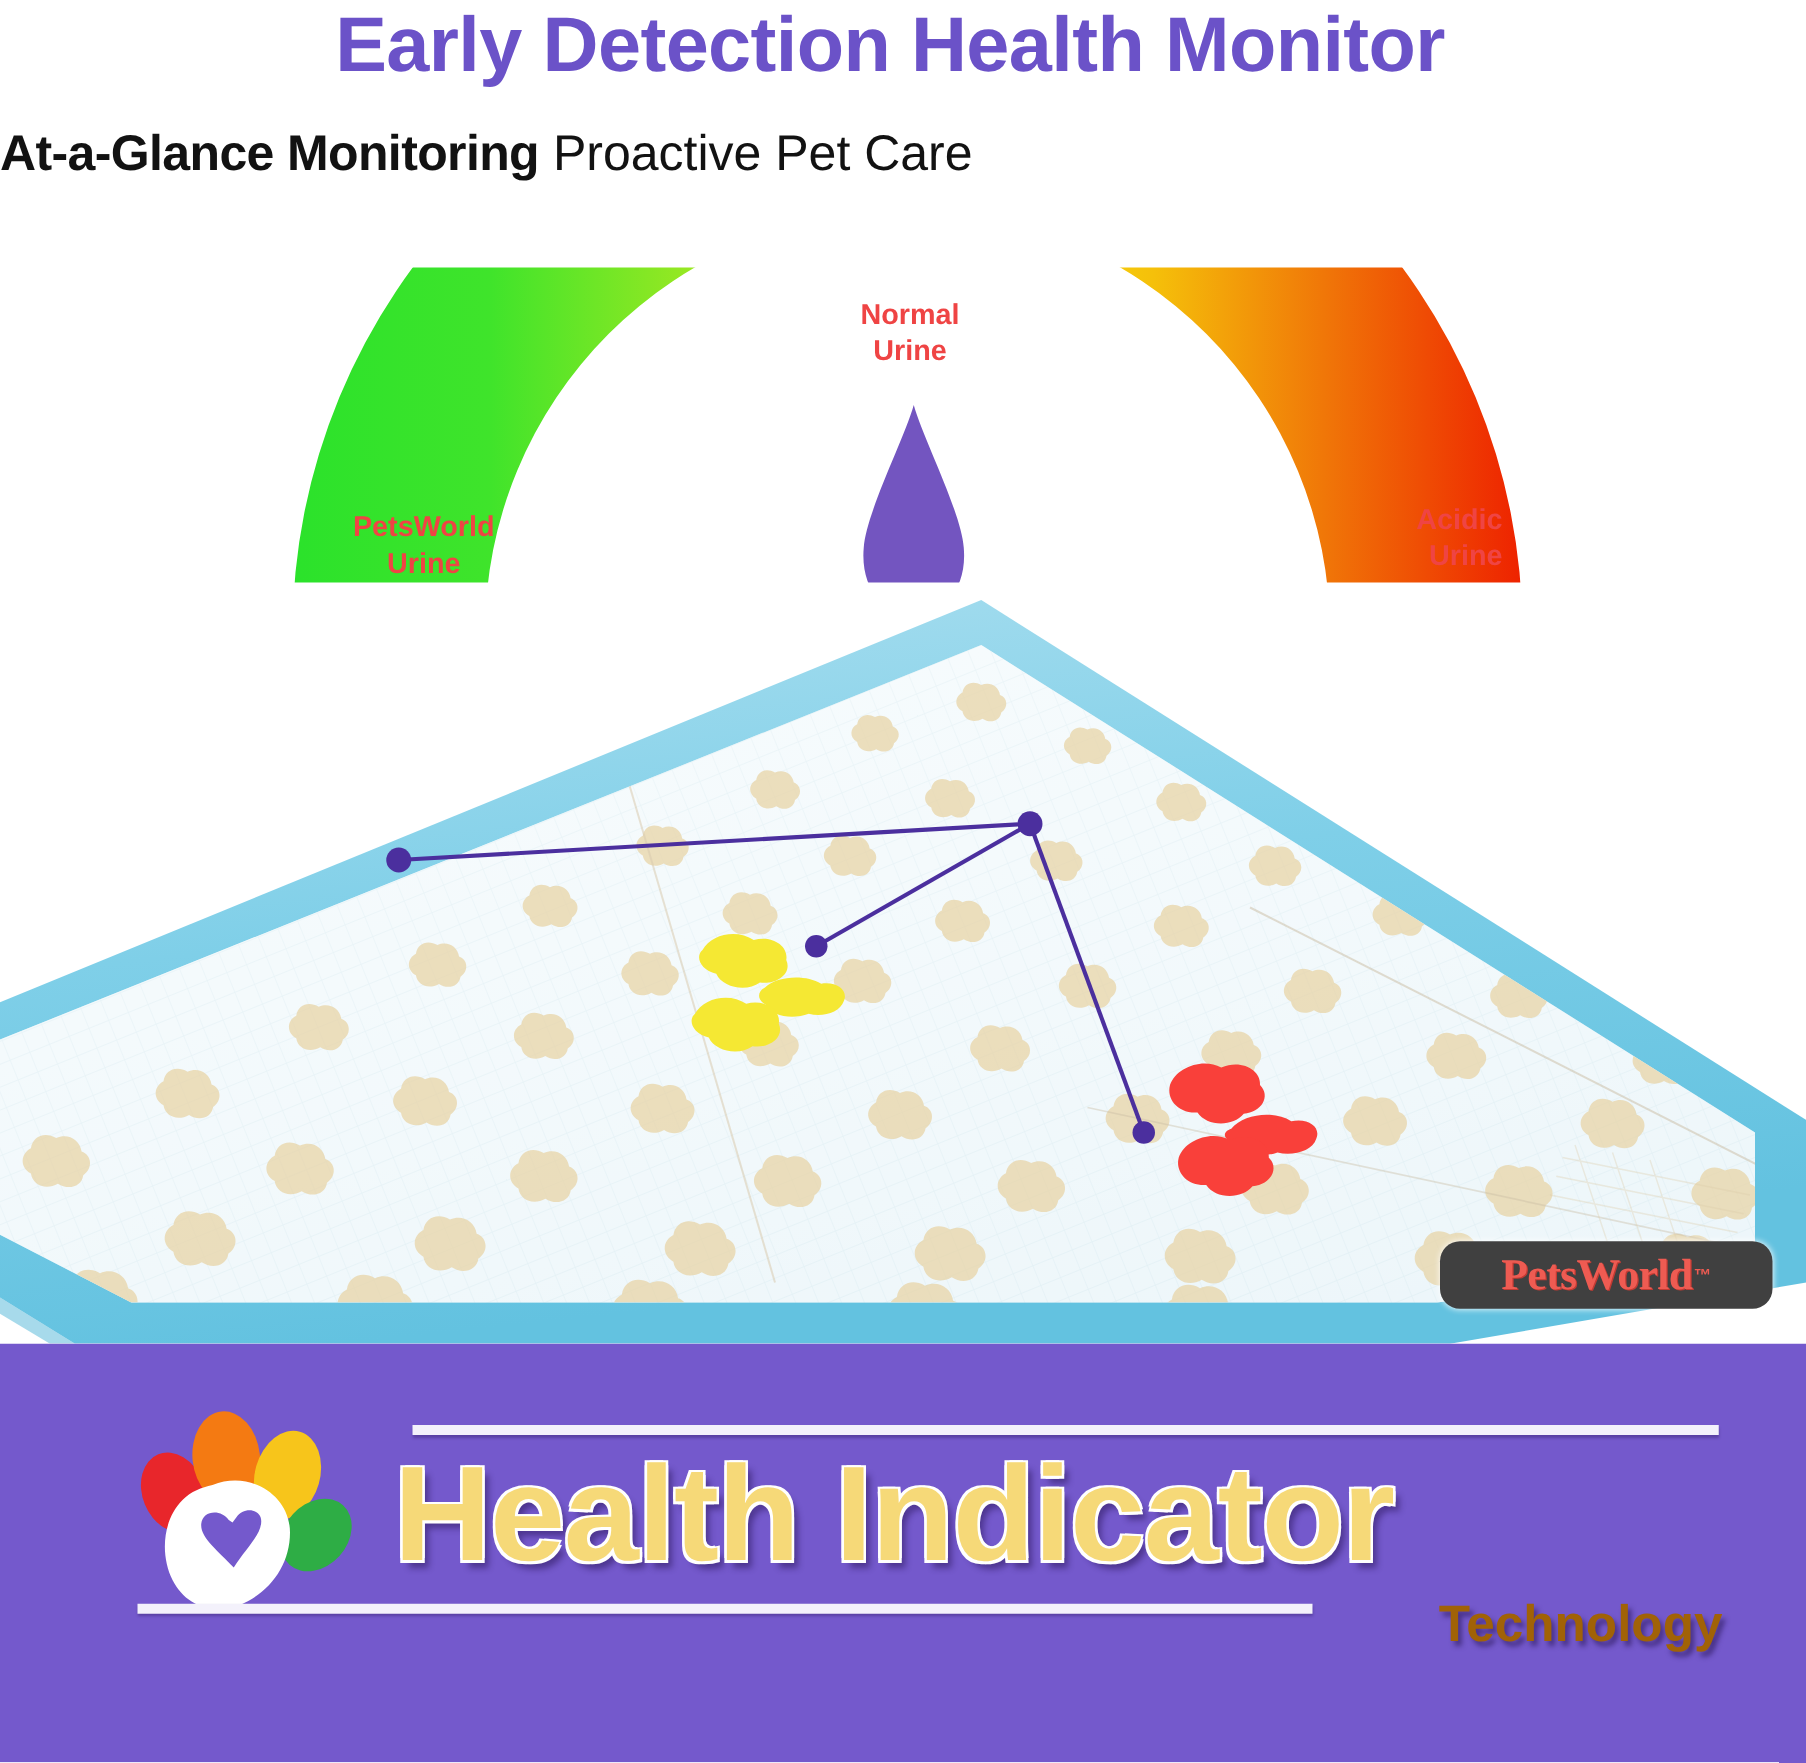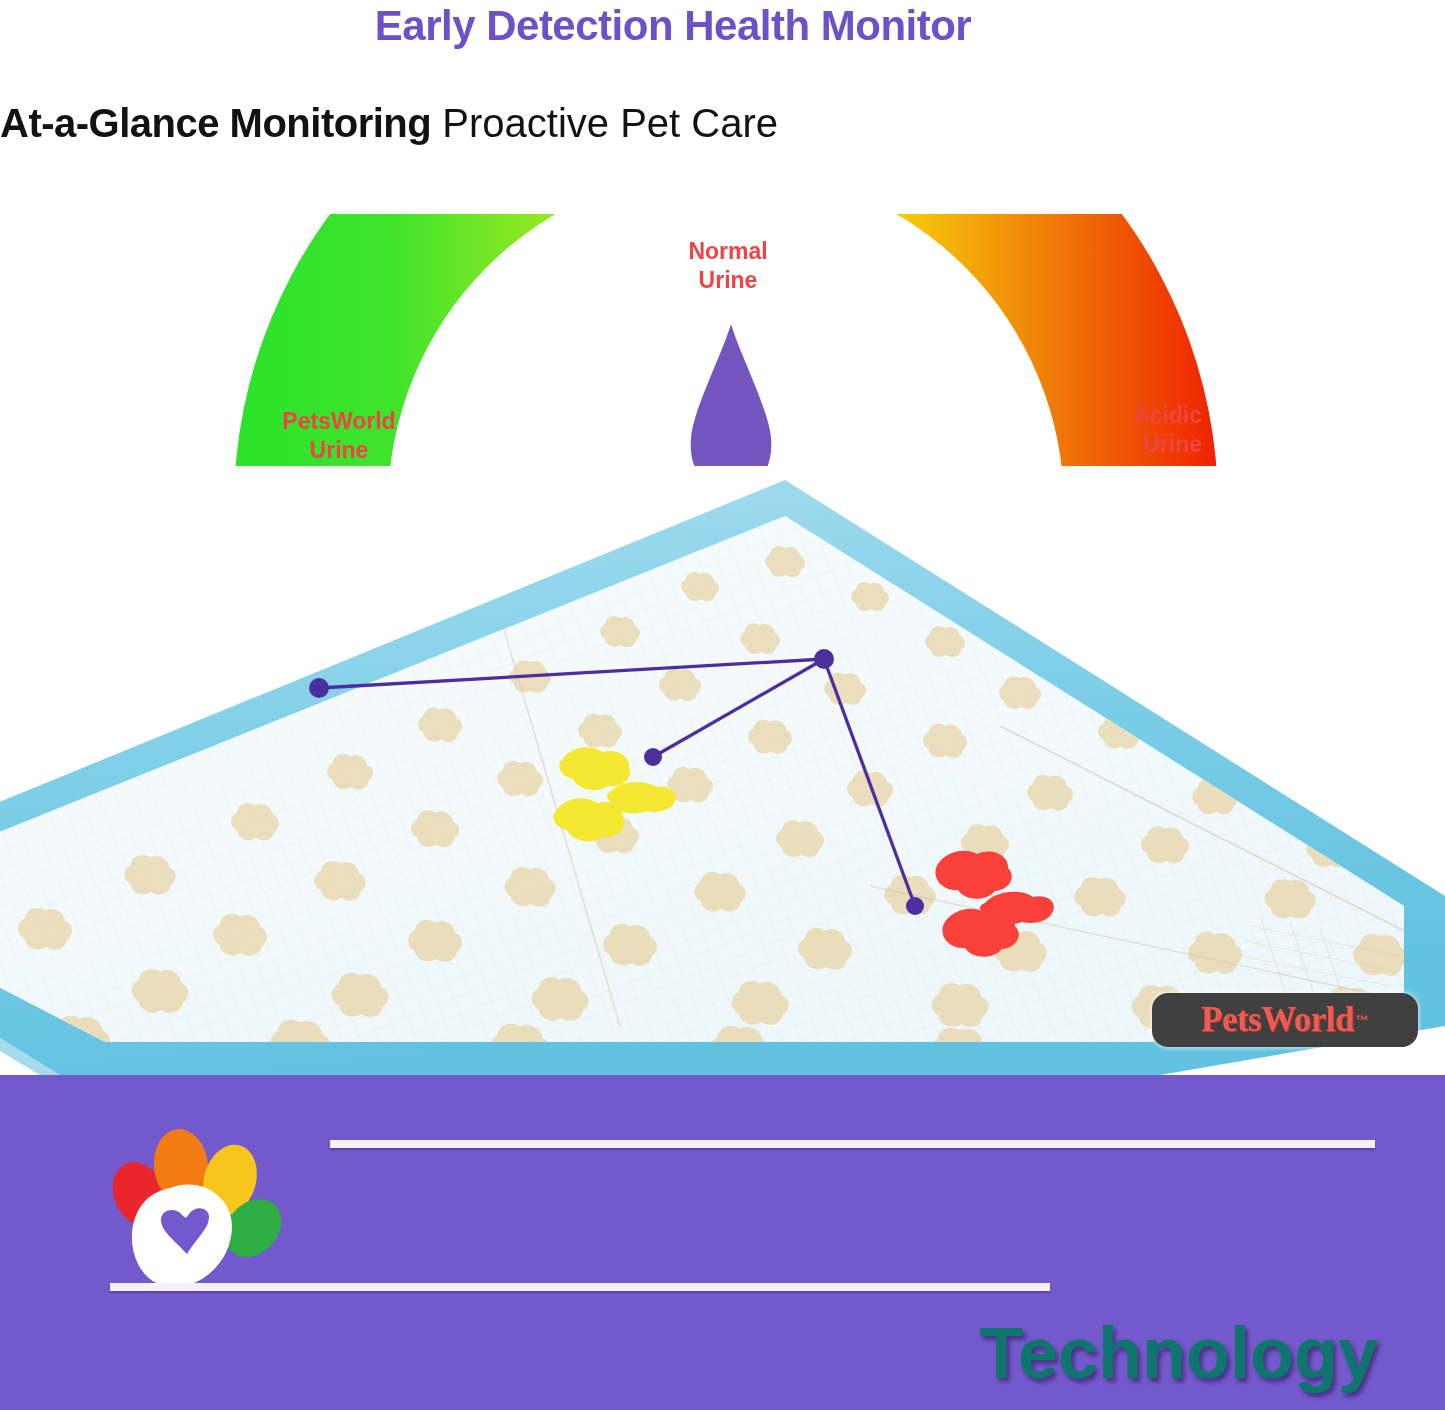--- a/index.html
+++ b/index.html
@@ -13,26 +13,27 @@
     background:#ffffff;
     overflow:hidden;
   }
 
   
   .headline{
     position:absolute;
     left:0; top:2px;
     width:1346px;
     text-align:center;
-    font-size:42px;
+    font-size:62px;
     font-weight:bold;
     letter-spacing:-0.5px;
     color:#6B52C8;
     white-space:nowrap;
     line-height:1.12;
+    padding-left:39px;
   }
   .subline{
     position:absolute;
     left:0; top:98px;
     width:1445px;
     text-align:left;
     font-size:40px;
     color:#121212;
     white-space:nowrap;
     line-height:1.25;
@@ -143,27 +144,26 @@
        2px -2px 0 #ffffff,
       -2px  2px 0 #ffffff,
        2px  2px 0 #ffffff,
        5px  6px 5px rgba(30,12,70,.45);
   }
   #techtitle{
     position:absolute;
     left:0; top:1276px;
     width:1378px;
     text-align:right;
-    font-size:72px;
+    font-size:41px;
     font-weight:bold;
-    color:#0f766e;
+    color:#a16207;
     letter-spacing:0px;
     white-space:nowrap;
     text-shadow:3px 4px 4px rgba(30,12,70,.5);
-    margin-top:36px;
   }
 </style>
 </head>
 <body>
 
 <div id="poster">
 
   <div class="headline">Early Detection Health Monitor</div>
 
   <div class="subline">
@@ -498,16 +498,17 @@
 
     <path d="M 75 98
              C 69 89 54 90 53 101
              C 52 112 66 122 79 136
              C 89 120 101 110 101 99
              C 101 89 87 87 81 96
              L 78 100 Z" fill="#7459CC"></path>
   </svg>
 
   <div class="rule" id="rule-top"></div>
+  <div id="bigtitle">Health Indicator</div>
   <div class="rule" id="rule-bot"></div>
   <div id="techtitle">Technology</div>
 
 </div>
 
 </body></html>

